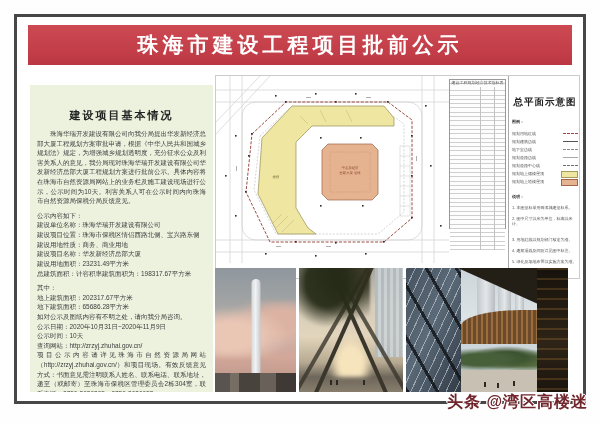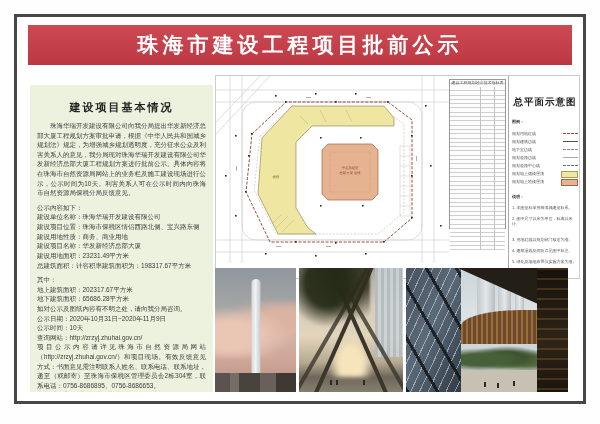--- a/index.html
+++ b/index.html
@@ -10,21 +10,21 @@
   .frame{position:absolute;left:14px;top:14px;width:566px;height:384px;border:3px solid #474747;background:#ffffff;}
 
   
   .banner{position:absolute;left:11px;top:8px;width:544px;height:40px;
     background:linear-gradient(180deg,#cd4a53 0%,#c23d47 70%,#b93741 100%);
     display:flex;align-items:center;justify-content:center;}
   .banner h1{margin:16px;color:#fff;font-size:21px;font-weight:bold;letter-spacing:4px;}
 
   
   .left-panel{position:absolute;left:13px;top:68px;width:183px;height:307px;background:#edf2df;color:#3c3c3c;
-    padding:8px 7px;box-sizing:border-box;overflow:hidden;}
+    padding:16px 7px;box-sizing:border-box;overflow:hidden;}
   .left-panel h2{margin:7px 0 6px 0;text-align:center;font-size:11px;letter-spacing:2px;color:#222;}
   .left-panel p{margin:0;font-size:6.5px;line-height:1.48;}
   .intro{text-indent:2em;text-align:justify;}
   .gap-top{margin-top:5px !important;}
   .para{text-align:justify;}
 
   
   .sheet{position:absolute;left:198px;top:58px;width:365px;height:204px;background:#fff;border:1px solid #cccccc;box-sizing:border-box;}
   .plan{position:absolute;left:0;top:0;}
 
@@ -343,13 +343,14 @@
         <div class="lglass"></div>
         <div class="soffit"></div>
         <div class="rwall"></div>
         <div class="ppl" style="left:48%;bottom:4%"></div>
         <div class="ppl" style="left:56%;bottom:3%"></div>
         <div class="ppl" style="left:66%;bottom:5%"></div>
       </div>
     </div>
   </div>
 
+  <div class="watermark">头条 @湾区高楼迷</div>
 </div>
 
 </body></html>

